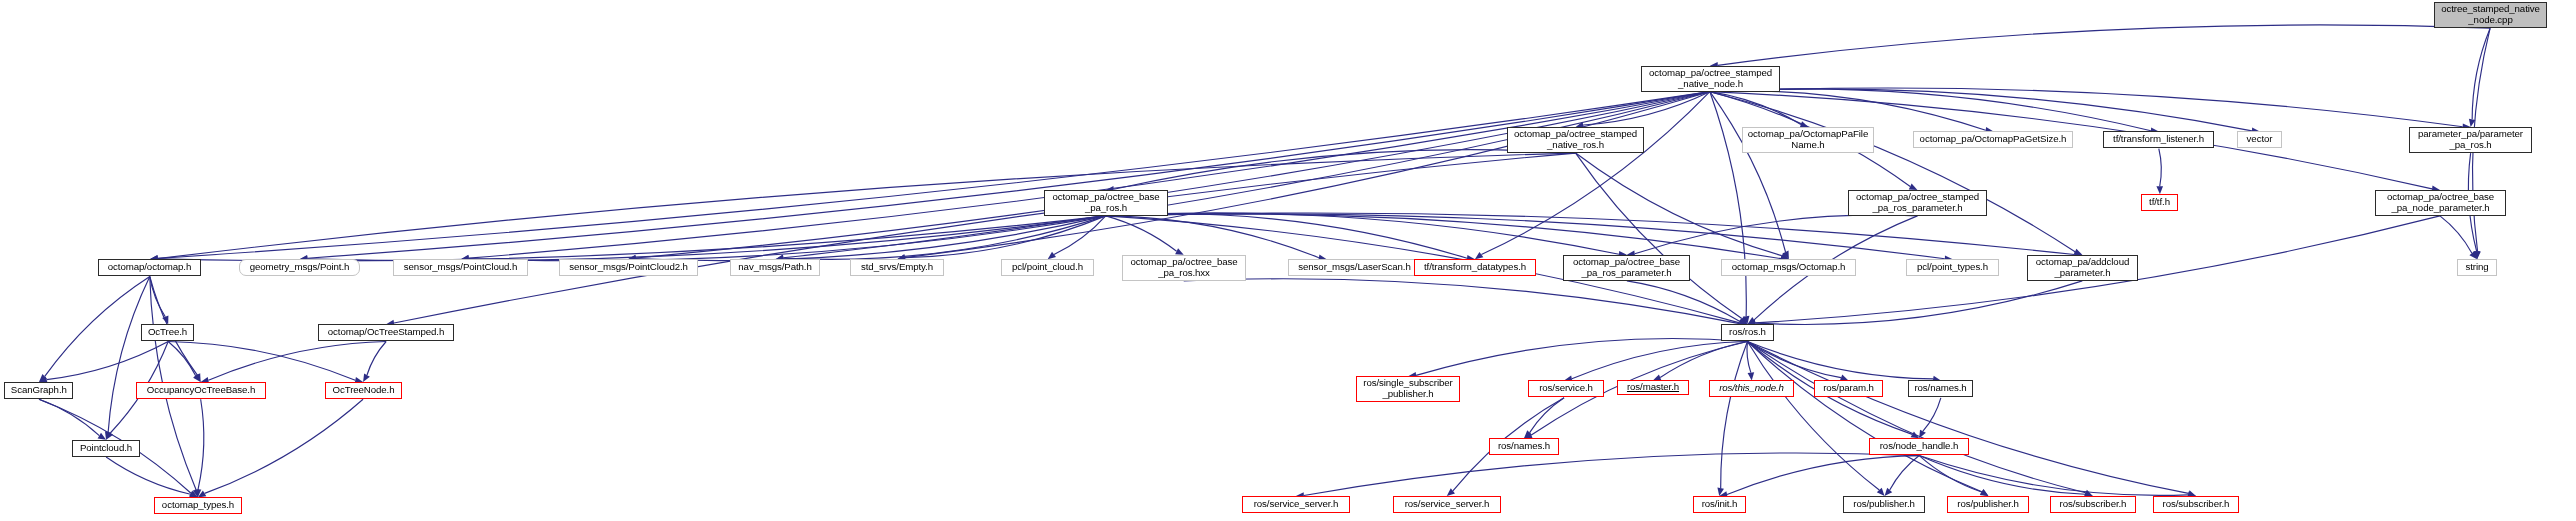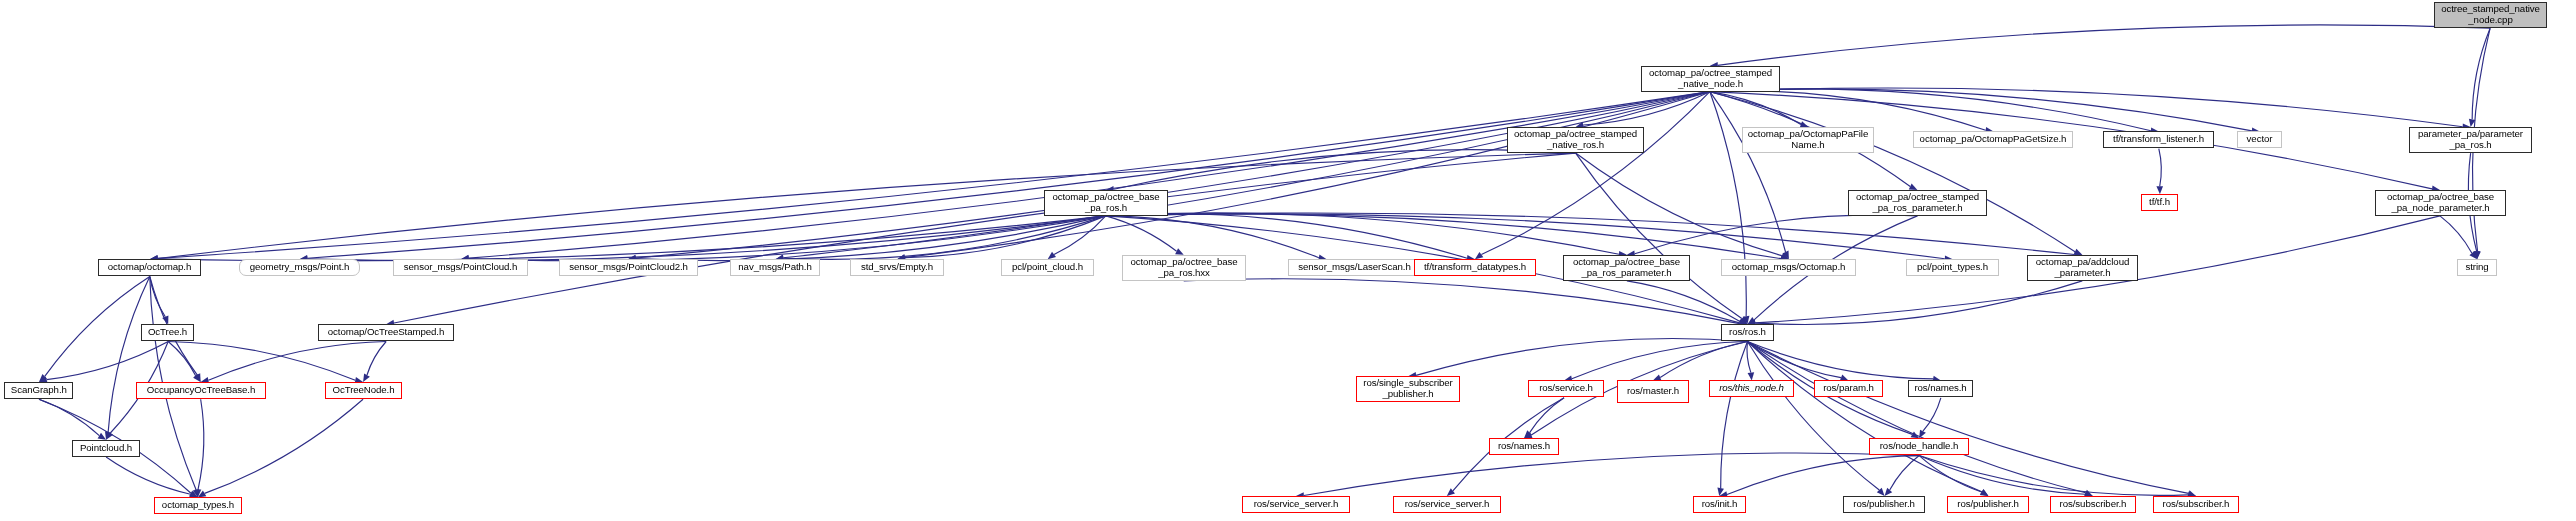--- a/index.html
+++ b/index.html
@@ -289,21 +289,21 @@
       <div class="node-box b-black" style="left: 141px; top: 324px; width: 53px; height: 17.3px;">OcTree.h</div>
       <div class="node-box b-black" style="left: 318px; top: 324px; width: 136px; height: 17.3px;">octomap/OcTreeStamped.h</div>
       <div class="node-box b-black" style="left: 4.3px; top: 382px; width: 69px; height: 17.3px;">ScanGraph.h</div>
       <div class="node-box b-red" style="left: 136px; top: 382px; width: 130px; height: 17.3px;">OccupancyOcTreeBase.h</div>
       <div class="node-box b-red" style="left: 325px; top: 382px; width: 77px; height: 17.3px;">OcTreeNode.h</div>
       <div class="node-box b-black" style="left: 72px; top: 440px; width: 68px; height: 17.3px;">Pointcloud.h</div>
       <div class="node-box b-red" style="left: 154px; top: 497px; width: 88px; height: 17.3px;">octomap_types.h</div>
       <div class="node-box b-red" style="left: 1356px; top: 376px; width: 104px; height: 26px;">ros/single_subscriber
 _publisher.h</div>
       <div class="node-box b-red" style="left: 1528px; top: 380px; width: 76px; height: 17.3px;">ros/service.h</div>
-      <div class="node-box b-red" style="left: 1617px; top: 380px; width: 72px; height: 23px;">ros/master.h</div>
+      <div class="node-box b-red" style="left: 1617px; top: 380px; width: 72px; height: 15px; text-decoration: underline;">ros/master.h</div>
       <div class="node-box b-red" style="left: 1709px; top: 380px; width: 85px; height: 17.3px; font-style: italic;">ros/this_node.h</div>
       <div class="node-box b-red" style="left: 1814px; top: 380px; width: 69px; height: 17.3px;">ros/param.h</div>
       <div class="node-box b-black" style="left: 1908px; top: 380px; width: 65px; height: 17.3px;">ros/names.h</div>
       <div class="node-box b-red" style="left: 1489px; top: 438px; width: 70px; height: 17.3px;">ros/names.h</div>
       <div class="node-box b-red" style="left: 1869px; top: 438px; width: 100px; height: 17.3px;">ros/node_handle.h</div>
       <div class="node-box b-red" style="left: 1242px; top: 496px; width: 108px; height: 17.3px;">ros/service_server.h</div>
       <div class="node-box b-red" style="left: 1393px; top: 496px; width: 108px; height: 17.3px;">ros/service_server.h</div>
       <div class="node-box b-red" style="left: 1693px; top: 496px; width: 53px; height: 17.3px;">ros/init.h</div>
       <div class="node-box b-black" style="left: 1843px; top: 496px; width: 82px; height: 17.3px;">ros/publisher.h</div>
       <div class="node-box b-red" style="left: 1947px; top: 496px; width: 82px; height: 17.3px;">ros/publisher.h</div>

